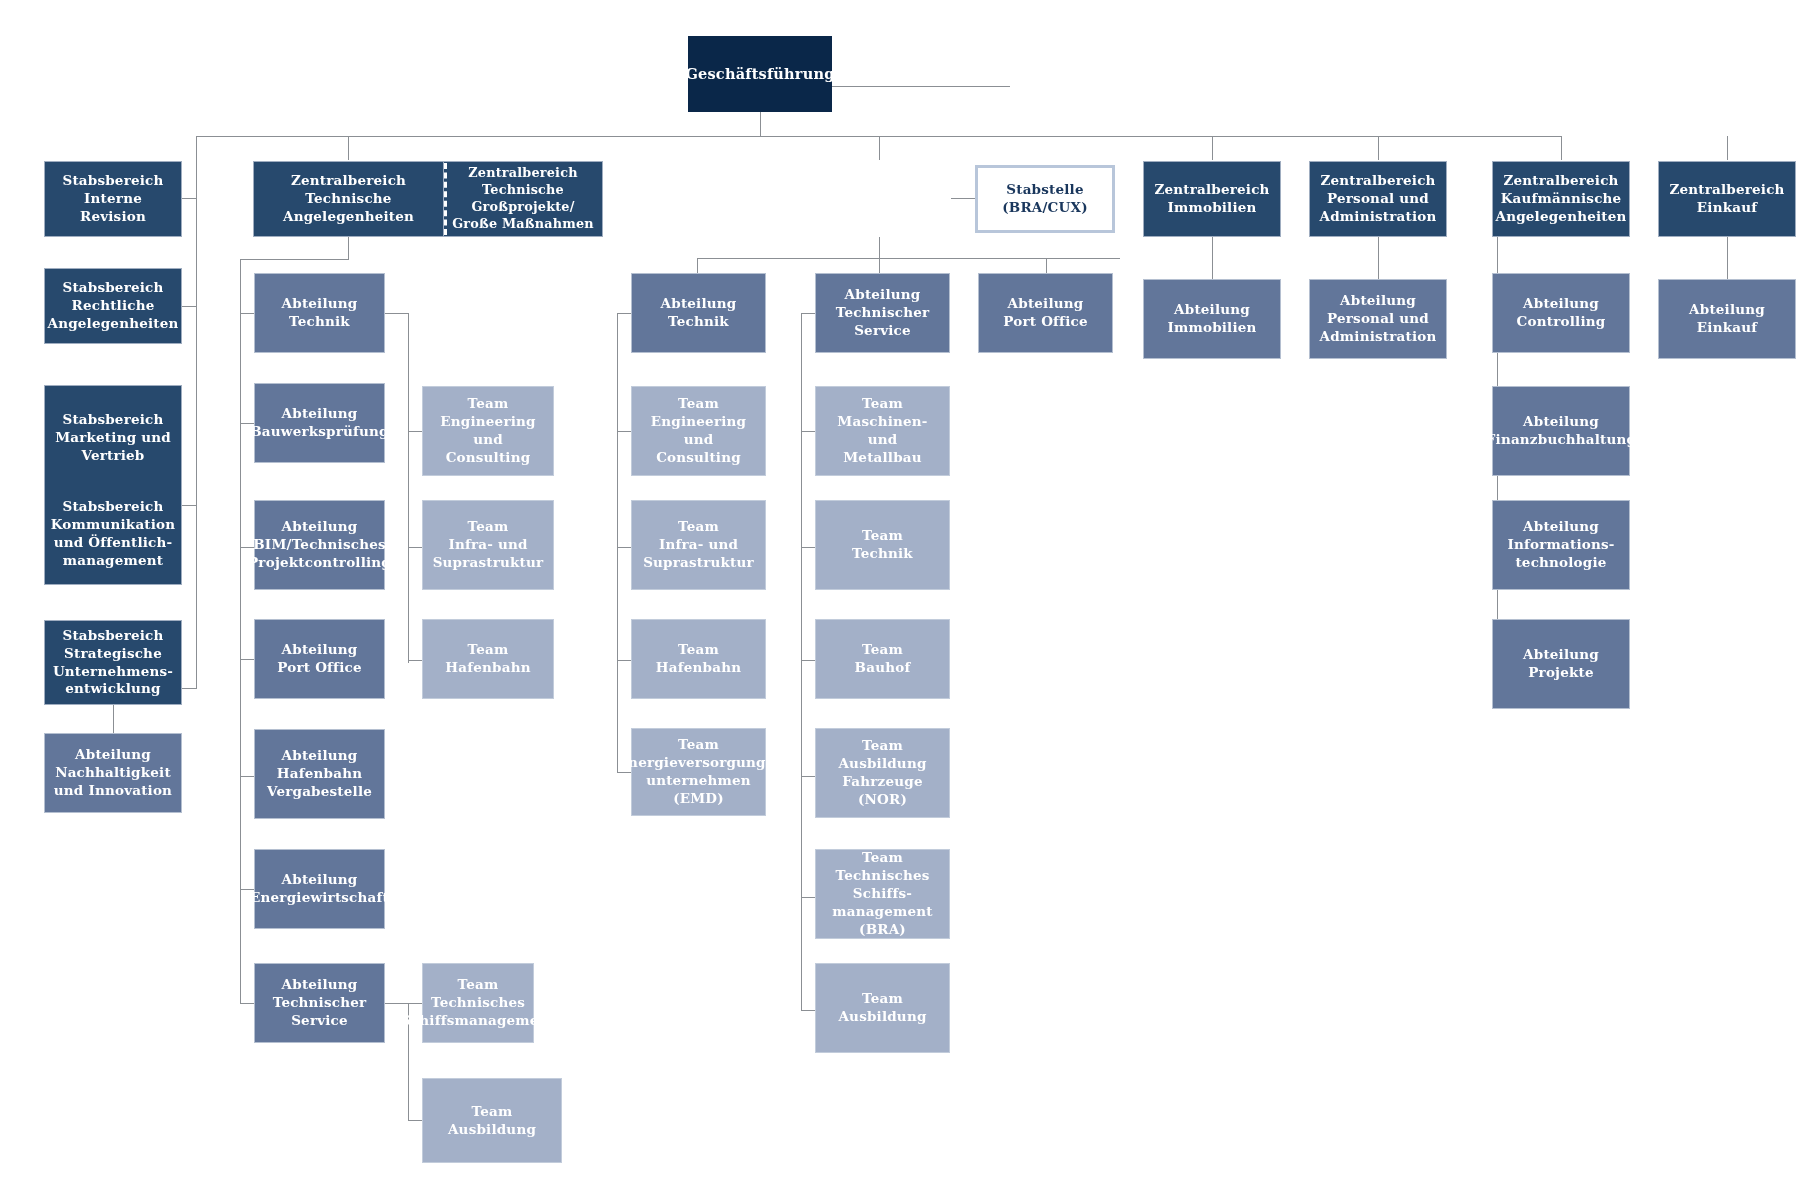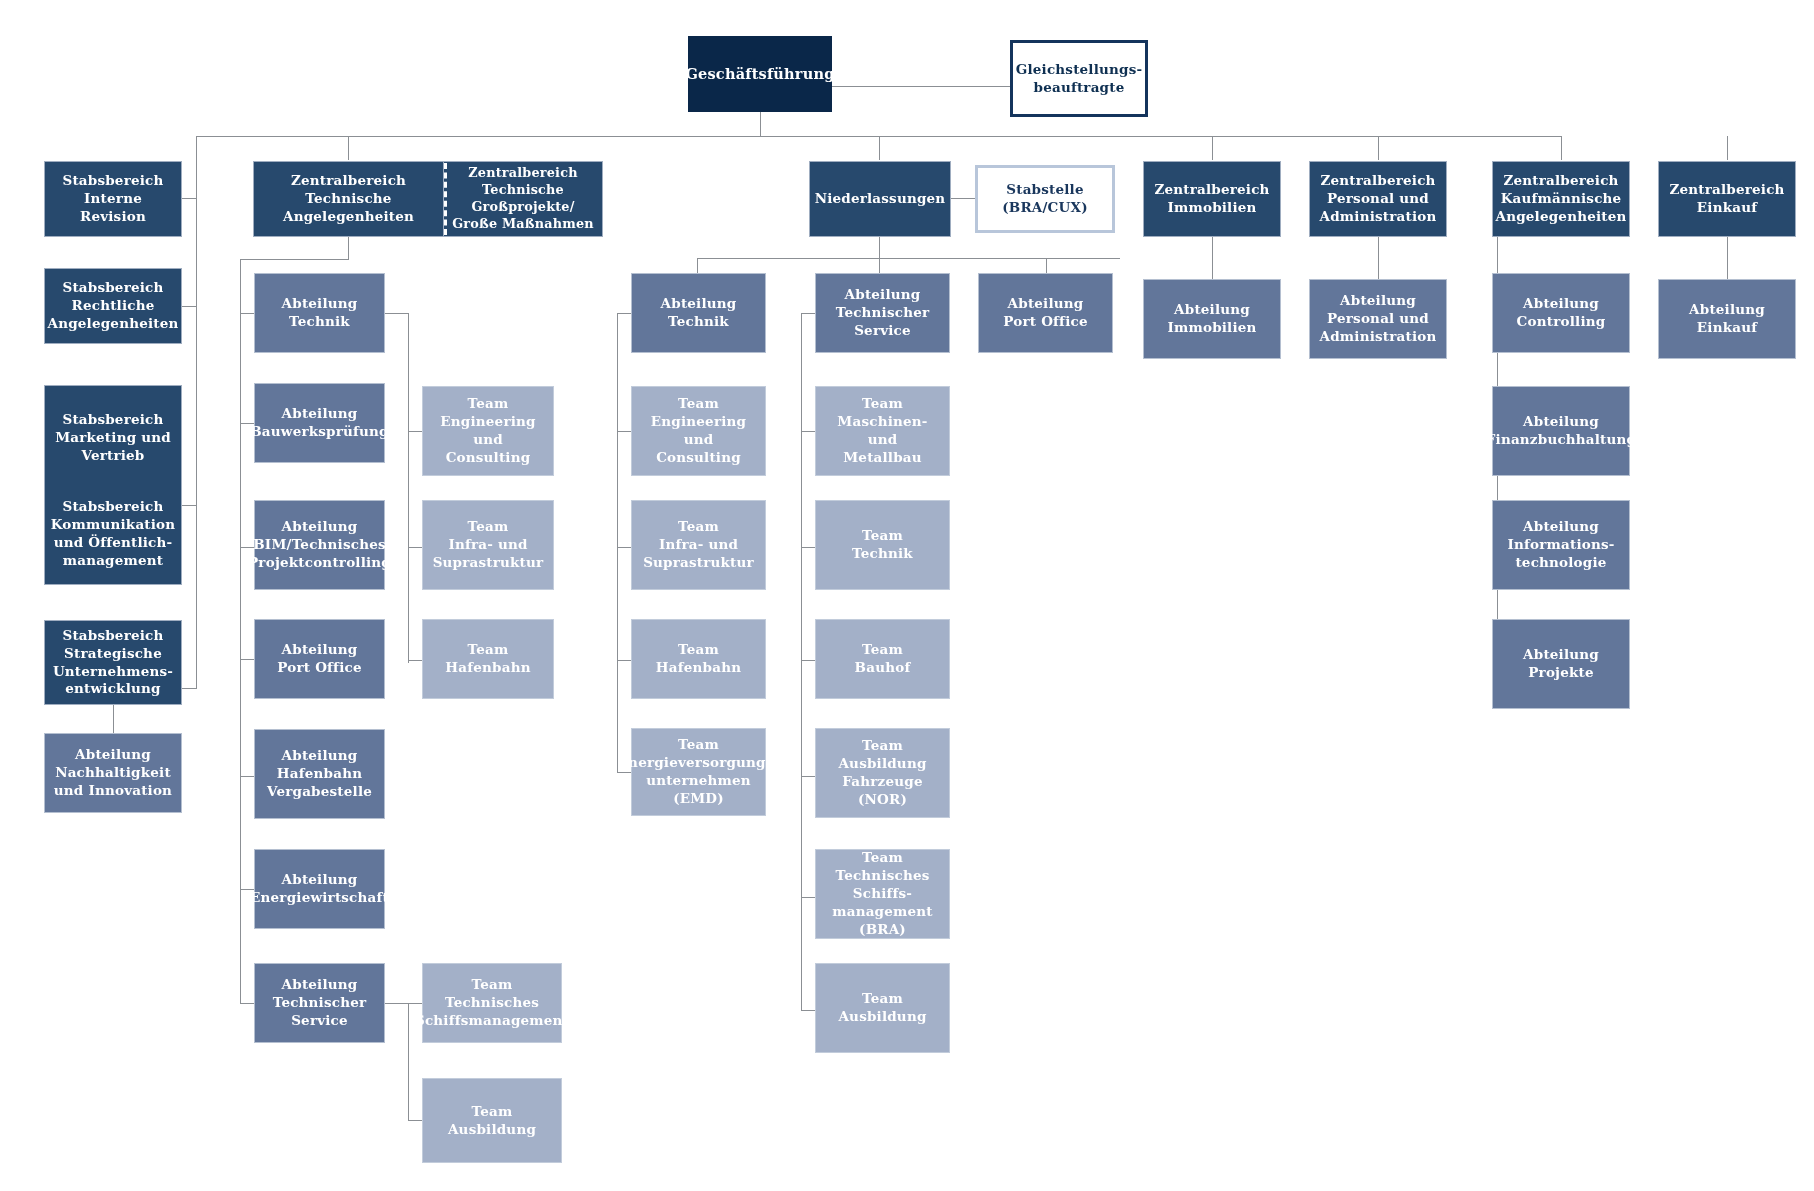--- a/index.html
+++ b/index.html
@@ -156,24 +156,20 @@
   <div class="line h" style="left:1497px; top:431px; width:14px;"></div>
   <div class="line h" style="left:1497px; top:547px; width:14px;"></div>
   <div class="line h" style="left:1497px; top:660px; width:14px;"></div>
 
   <div class="line v" style="left:1727px; top:237px; height:42px;"></div>
 
   <div class="box lv-top fs14" style="left:688px; top:36px; width:144px; height:76px;">
     <span>Geschäftsführung</span>
   </div>
 
-  <div class="box lv-outline fs13" style="left:1010px; top:40px; width:138px; height:77px;">
-    <span>Gleichstellungs-</span>
-    <span>beauftragte</span>
-  </div>
 
 
   <div class="box lv-zb fs13" style="left:44px; top:161px; width:138px; height:76px;">
     <span>Stabsbereich</span>
     <span>Interne Revision</span>
   </div>
 
   <div class="box lv-zb fs13" style="left:44px; top:268px; width:138px; height:76px;">
     <span>Stabsbereich</span>
     <span>Rechtliche</span>
@@ -208,23 +204,20 @@
     <span>Technische</span>
     <span>Angelegenheiten</span>
   </div>
   <div class="box lv-zb fs12" style="left:444px; top:161px; width:159px; height:76px; border-left:none;">
     <span>Zentralbereich</span>
     <span>Technische Großprojekte/</span>
     <span>Große Maßnahmen</span>
   </div>
   <div class="divider" style="left:444px; top:163px; height:72px;"></div>
 
-  <div class="box lv-zb fs13" style="left:809px; top:161px; width:142px; height:76px;">
-    <span>Niederlassungen</span>
-  </div>
 
   <div class="box lv-outline-light fs13" style="left:975px; top:165px; width:140px; height:68px;">
     <span>Stabstelle</span>
     <span>(BRA/CUX)</span>
   </div>
 
   <div class="box lv-zb fs13" style="left:1143px; top:161px; width:138px; height:76px;">
     <span>Zentralbereich</span>
     <span>Immobilien</span>
   </div>
@@ -285,21 +278,21 @@
   <div class="box lv-team fs13" style="left:422px; top:500px; width:132px; height:90px;">
     <span>Team</span>
     <span>Infra- und</span>
     <span>Suprastruktur</span>
   </div>
   <div class="box lv-team fs13" style="left:422px; top:619px; width:132px; height:80px;">
     <span>Team</span>
     <span>Hafenbahn</span>
   </div>
 
-  <div class="box lv-team fs13" style="left:422px; top:963px; width:140px; height:80px;justify-content:center;">
+  <div class="box lv-team fs13" style="left:422px; top:963px; width:112px; height:80px;justify-content:center;">
     <span>Team Technisches</span>
     <span>Schiffsmanagement</span>
   </div>
   <div class="box lv-team fs13" style="left:422px; top:1078px; width:140px; height:85px;">
     <span>Team</span>
     <span>Ausbildung</span>
   </div>
 
   <div class="box lv-abt fs13" style="left:631px; top:273px; width:135px; height:80px;">
     <span>Abteilung</span>

